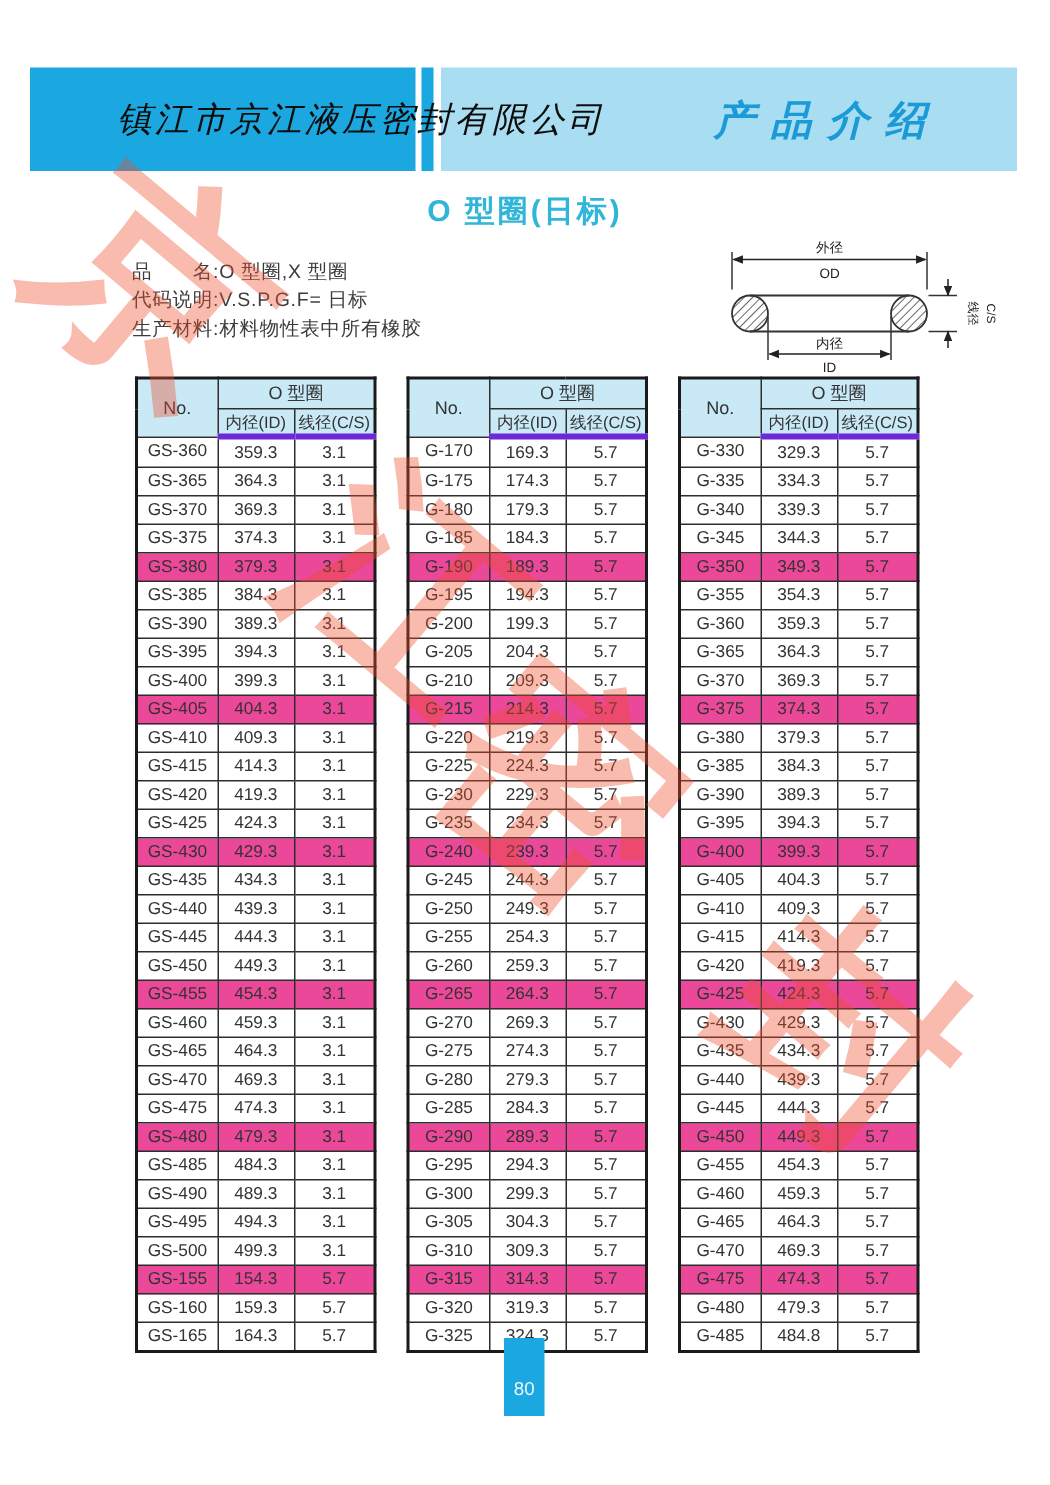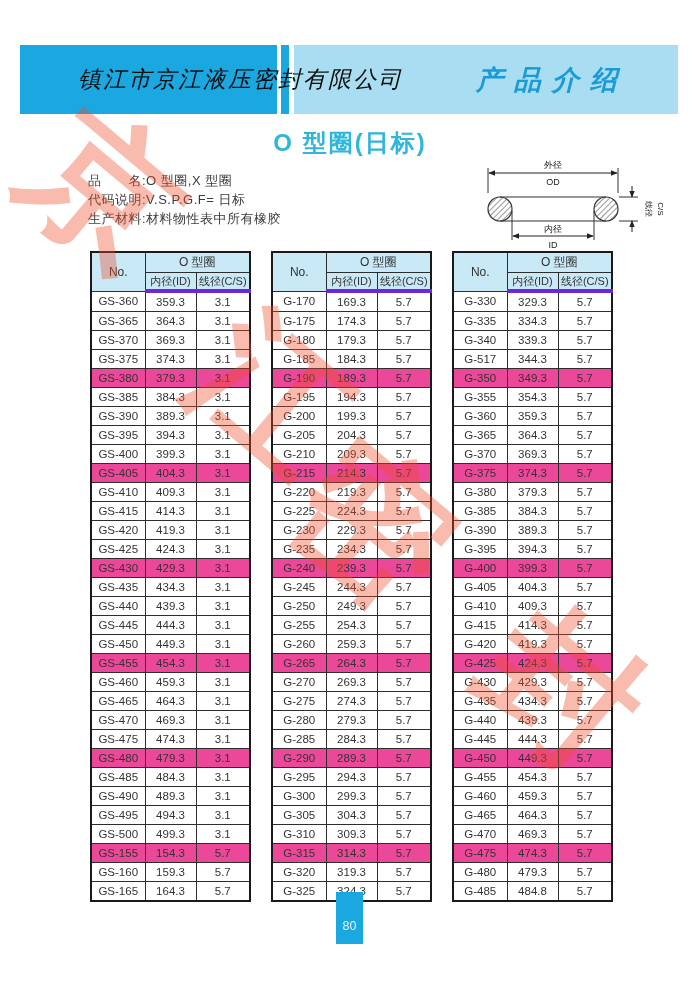--- a/index.html
+++ b/index.html
@@ -17,21 +17,21 @@
     font-size:23px; color:#0d0d0d; letter-spacing:2px; z-index:2; white-space:nowrap;
   }
   .section-title {
     position:absolute; left:452px; top:45px; width:200px; height:69px;
     display:flex; align-items:center; justify-content:center;
     font-family:"DejaVu Serif", serif; font-weight:bold; font-style:italic;
     font-size:27px; color:#1a9ad7; letter-spacing:11px; z-index:2; white-space:nowrap;
   }
   .page-title {
     position:absolute; top:127px; left:0; width:700px; text-align:center;
-    font-size:24px; font-weight:bold; color:#2fb6d9; letter-spacing:2px;
+    font-size:20px; font-weight:bold; color:#2fb6d9; letter-spacing:2px;
   }
   .info { position:absolute; left:88px; top:171px; font-size:13px; color:#3c3c3c; line-height:19px; letter-spacing:0.5px; }
   .diagram { position:absolute; left:470px; top:156px; }
   .diagram text { font-family:"Liberation Sans",sans-serif; fill:#222; }
 
   
   .otable { position:absolute; top:251px; width:161px; height:620px; }
   #t0 { left:90px; } #t1 { left:271px; } #t2 { left:452px; }
   .otable table {
     border-collapse:collapse; width:100%; height:100%; table-layout:fixed;
@@ -507,21 +507,21 @@
           <td>G-335</td>
           <td>334.3</td>
           <td>5.7</td>
         </tr>
         <tr>
           <td>G-340</td>
           <td>339.3</td>
           <td>5.7</td>
         </tr>
         <tr>
-          <td>G-517</td>
+          <td>G-345</td>
           <td>344.3</td>
           <td>5.7</td>
         </tr>
         <tr class="hl">
           <td>G-350</td>
           <td>349.3</td>
           <td>5.7</td>
         </tr>
         <tr>
           <td>G-355</td>

